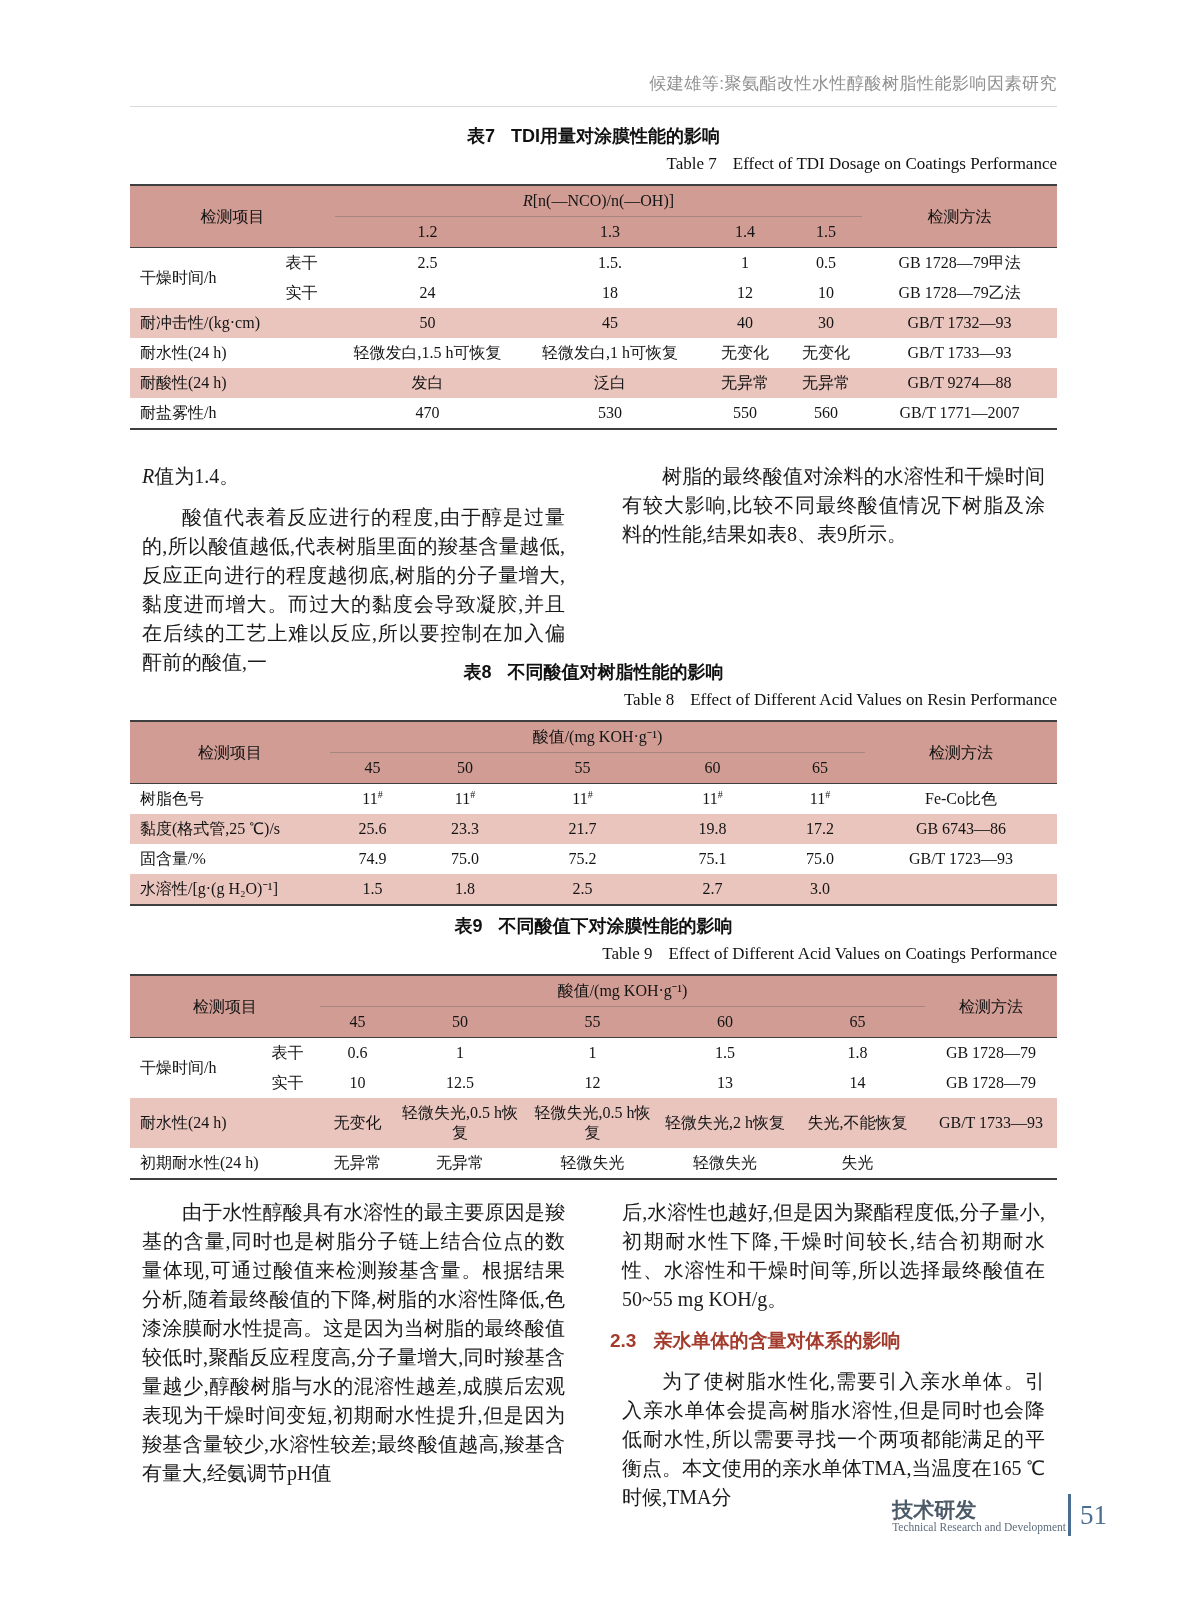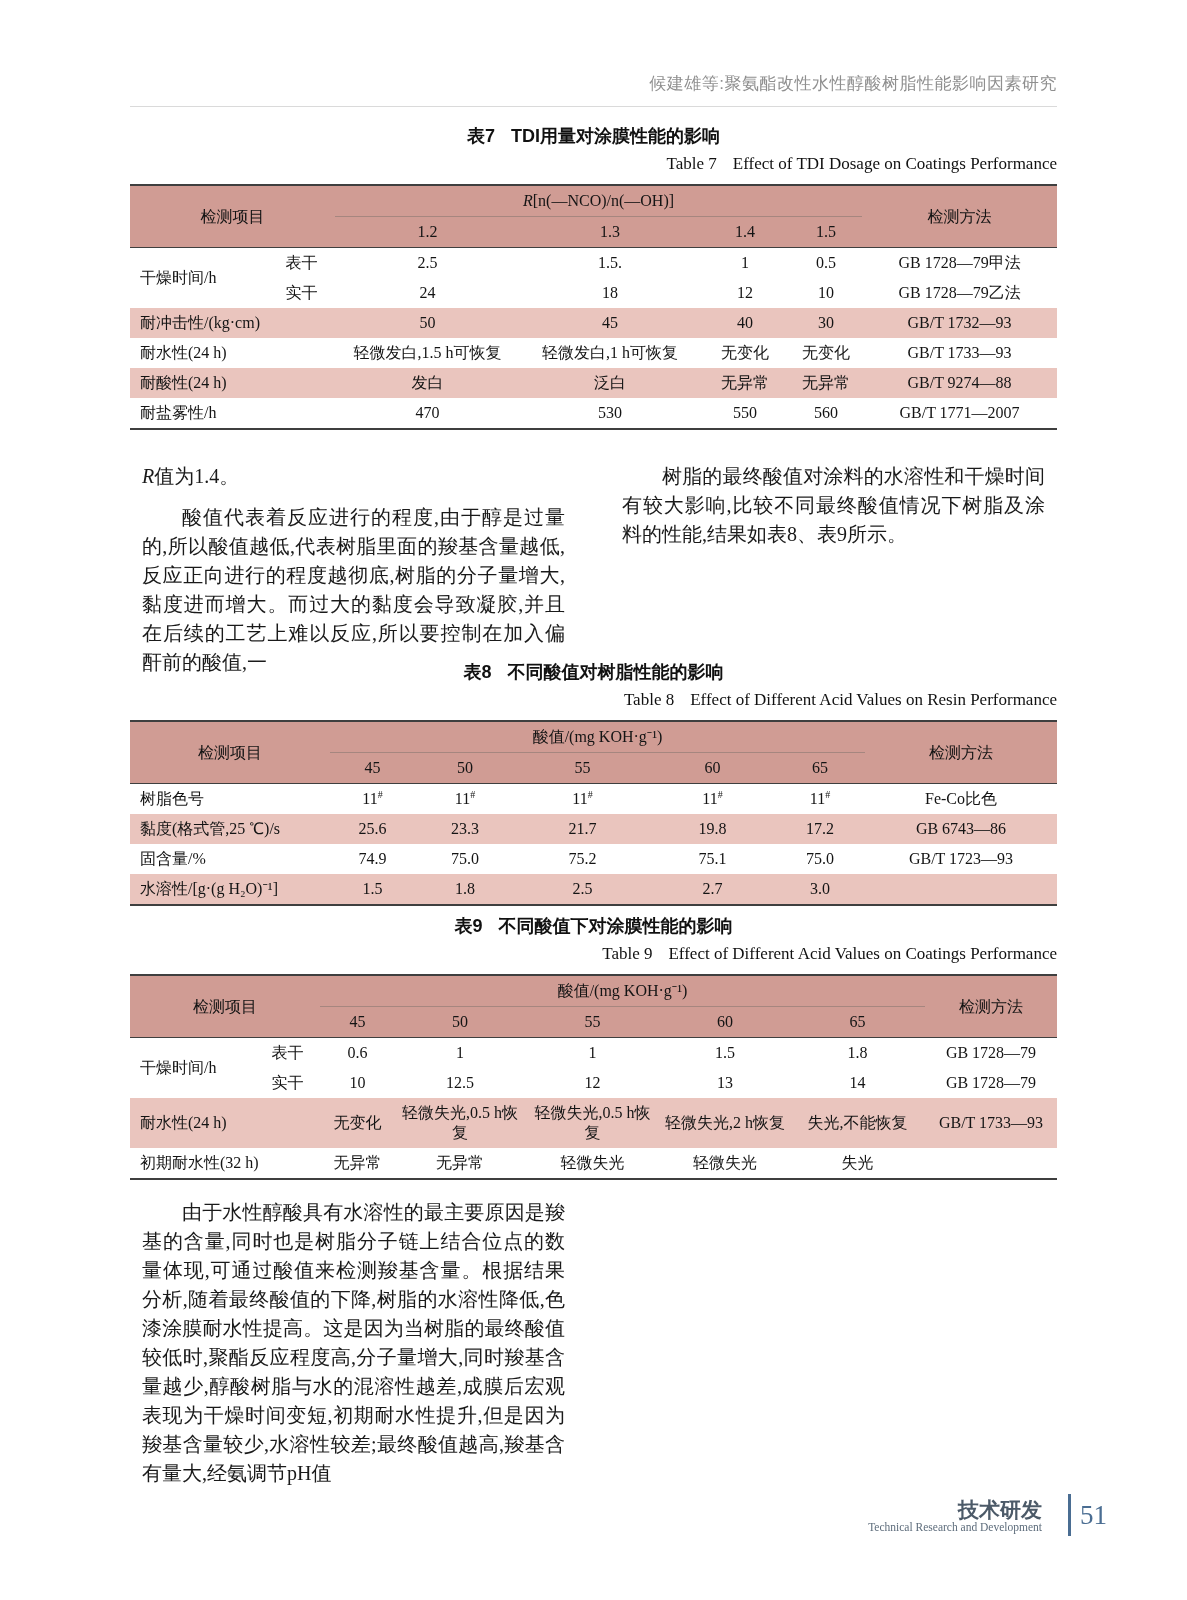--- a/index.html
+++ b/index.html
@@ -62,21 +62,21 @@
   .para { margin:12px; text-indent:2em; }
   .para.noindent { text-indent:0; }
   .sec-head {
     font-family:"Liberation Sans", sans-serif; font-weight:bold;
     color:#a33b2c; font-size:19px; line-height:29px; margin:0;
   }
   .sec-head .num { margin-right:17px; }
 
   
   .footer { position:absolute; top:1494px; right:80px; display:flex; align-items:center; }
-  .footer-labels { text-align:right; margin-right:26px; }
+  .footer-labels { text-align:left; margin-right:2px; }
   .footer-cn {
     font-family:"Liberation Sans", sans-serif; font-weight:bold;
     font-size:21px; color:#4c5a68; line-height:23px;
   }
   .footer-en { font-family:"Liberation Serif", serif; font-size:11.5px; color:#5d6c7b; }
   .footer-bar { width:3px; height:42px; background:#4a6d92; margin-right:9px; }
   .footer-page { font-family:"Liberation Serif", serif; font-size:27px; color:#4a6d92; }
 </style>
 </head>
 <body>
@@ -308,36 +308,41 @@
         <tr class="stripe tall">
           <td colspan="2" class="lbl">耐水性(24 h)</td>
           <td>无变化</td>
           <td>轻微失光,0.5 h恢复</td>
           <td>轻微失光,0.5 h恢复</td>
           <td>轻微失光,2 h恢复</td>
           <td>失光,不能恢复</td>
           <td>GB/T 1733—93</td>
         </tr>
         <tr>
-          <td colspan="2" class="lbl">初期耐水性(32 h)</td>
+          <td colspan="2" class="lbl">初期耐水性(24 h)</td>
           <td>无异常</td>
           <td>无异常</td>
           <td>轻微失光</td>
           <td>轻微失光</td>
           <td>失光</td>
           <td></td>
         </tr>
       </tbody>
     </table>
   </div>
 
   <div class="block cols" id="block-sec2">
     <div class="col">
       <p class="para">由于水性醇酸具有水溶性的最主要原因是羧基的含量,同时也是树脂分子链上结合位点的数量体现,可通过酸值来检测羧基含量。根据结果分析,随着最终酸值的下降,树脂的水溶性降低,色漆涂膜耐水性提高。这是因为当树脂的最终酸值较低时,聚酯反应程度高,分子量增大,同时羧基含量越少,醇酸树脂与水的混溶性越差,成膜后宏观表现为干燥时间变短,初期耐水性提升,但是因为羧基含量较少,水溶性较差;最终酸值越高,羧基含有量大,经氨调节pH值</p>
     </div>
+    <div class="col">
+      <p class="para noindent">后,水溶性也越好,但是因为聚酯程度低,分子量小,初期耐水性下降,干燥时间较长,结合初期耐水性、水溶性和干燥时间等,所以选择最终酸值在50~55 mg KOH/g。</p>
+      <p class="sec-head"><span class="num">2.3</span><span>亲水单体的含量对体系的影响</span></p>
+      <p class="para">为了使树脂水性化,需要引入亲水单体。引入亲水单体会提高树脂水溶性,但是同时也会降低耐水性,所以需要寻找一个两项都能满足的平衡点。本文使用的亲水单体TMA,当温度在165 ℃时候,TMA分</p>
+    </div>
   </div>
 
   <div class="footer">
     <div class="footer-labels">
       <div class="footer-cn">技术研发</div>
       <div class="footer-en">Technical Research and Development</div>
     </div>
     <div class="footer-bar"></div>
     <div class="footer-page">51</div>
   </div>

